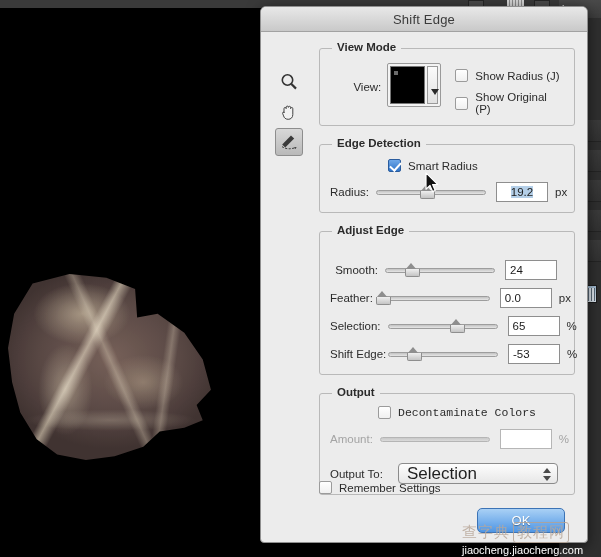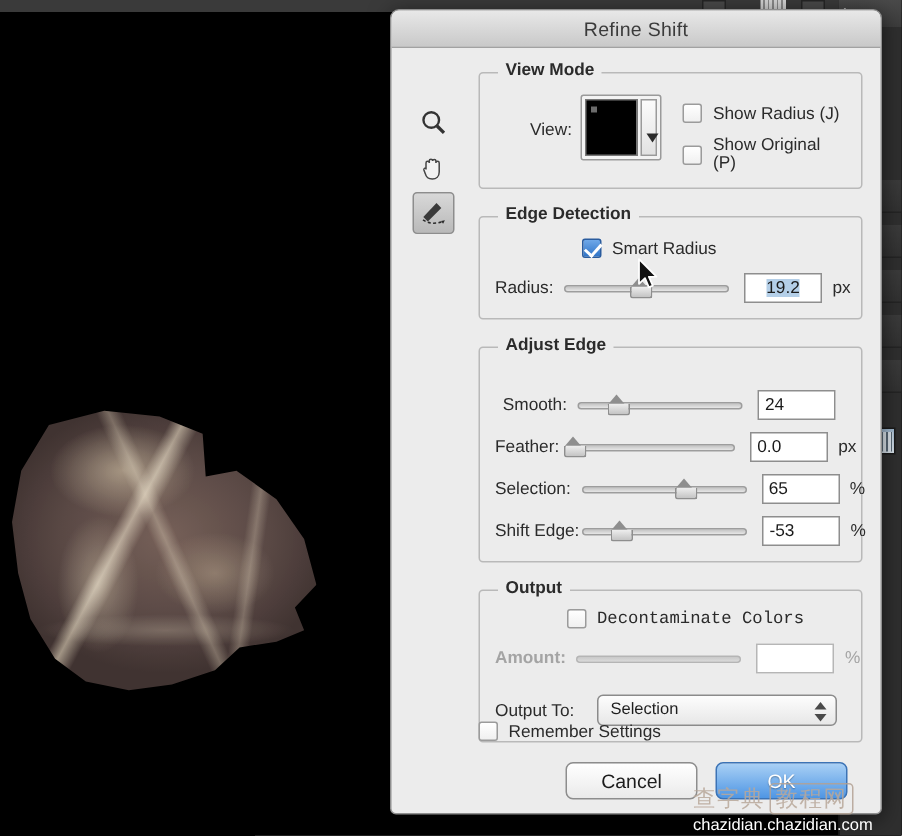--- a/index.html
+++ b/index.html
@@ -194,21 +194,21 @@
     margin-bottom: 8px;
   }
   .row:last-child { margin-bottom: 0; }
 
   .label {
     font-size: 11.5px;
     color: #2b2b2b;
     text-align: right;
     white-space: nowrap;
   }
-  .label.dim { color: #a4a4a4; font-weight: bold; }
+  .label.dim { color: #a4a4a4; }
 
   
   .view-row { align-items: flex-start; }
   .view-label { width: 58px; padding-top: 18px; padding-right: 6px; }
   .view-swatch-wrap {
     display: flex;
     border: 1px solid #9a9a9a;
     background: #f3f3f3;
     padding: 2px;
     border-radius: 2px;
@@ -353,21 +353,21 @@
   }
   .unit.dim { color: #a4a4a4; }
 
   
   .select {
     margin-left: 10px;
     width: 160px; height: 21px;
     border: 1px solid #8b8b8b;
     border-radius: 4px;
     background: linear-gradient(#fdfdfd, #e7e7e7);
-    font-size: 11px;
+    font-size: 17px;
     color: #1f1f1f;
     line-height: 19px;
     padding: 0 20px 0 8px;
     position: relative;
   }
   .select-arrows {
     position: absolute;
     right: 6px; top: 4px;
     width: 8px; height: 13px;
   }
@@ -475,21 +475,21 @@
     <div class="ps-panel-strip" style="top:240px;"></div>
     <div class="ps-thumb" style="top:285px;">
       <div class="ps-thumb-lines"></div>
     </div>
     <div class="ps-panel-strip" style="top:120px;"></div>
   </div>
 
   <div class="dialog">
 
     <div class="titlebar">
-      <div class="titlebar-text">Refine Shift</div>
+      <div class="titlebar-text">Shift Edge</div>
     </div>
 
     <div class="dialog-body">
 
       <div class="toolcol">
         <div class="tool">
           <svg width="20" height="20" viewBox="0 0 20 20">
             <circle cx="8.5" cy="8" r="5.2" fill="none" stroke="#333" stroke-width="1.6"></circle>
             <line x1="12.4" y1="12" x2="17" y2="16.6" stroke="#333" stroke-width="2.2"></line>
           </svg>
@@ -617,32 +617,31 @@
           </div>
         </div>
       </div>
 
       <div class="footer">
         <div class="remember-row">
           <div class="checkbox"></div>
           <div class="check-label">Remember Settings</div>
         </div>
         <div class="buttons">
-          <div class="btn">Cancel</div>
           <div class="btn primary">OK</div>
         </div>
       </div>
 
     </div>
   </div>
 
   <svg class="cursor" viewBox="0 0 14 21">
     <path d="M1 0.8 L1 17.2 L5 13.4 L7.6 19.6 L10.2 18.4 L7.6 12.6 L12.6 12.4 z" fill="#111" stroke="#fff" stroke-width="1.2" stroke-linejoin="round"></path>
   </svg>
 
   <div class="watermark">
     <div>
       <span class="wm-cn">查字典</span><span class="wm-cn wm-box">教程网</span>
     </div>
-    <div class="wm-url">chazidian.chazidian.com</div>
+    <div class="wm-url">jiaocheng.jiaocheng.com</div>
   </div>
 
 </div>
 
 </body></html>

